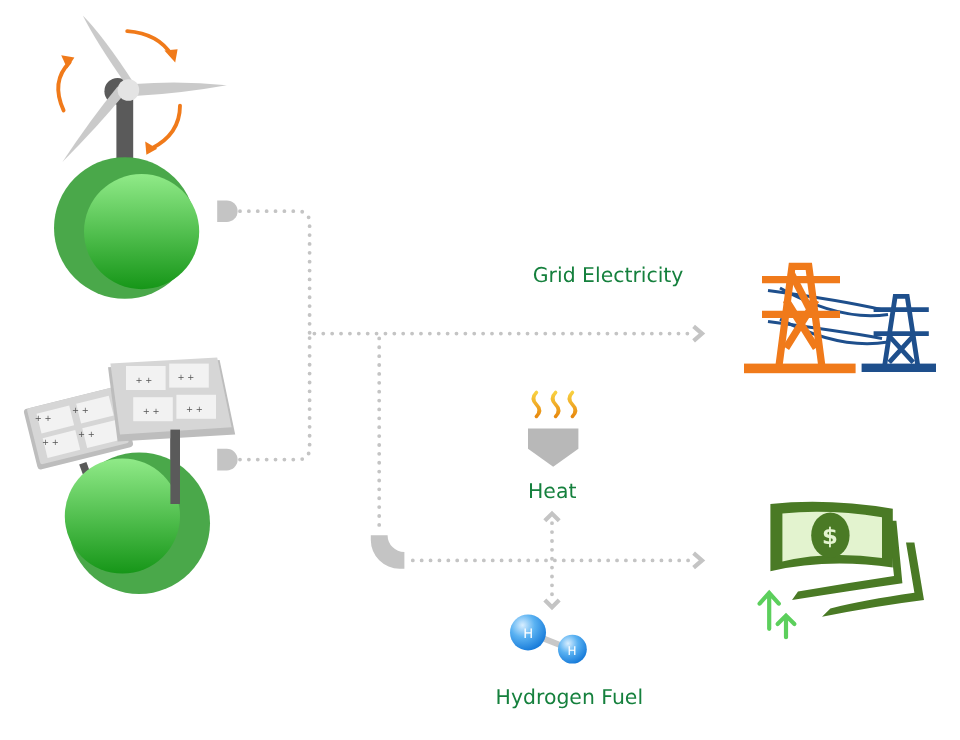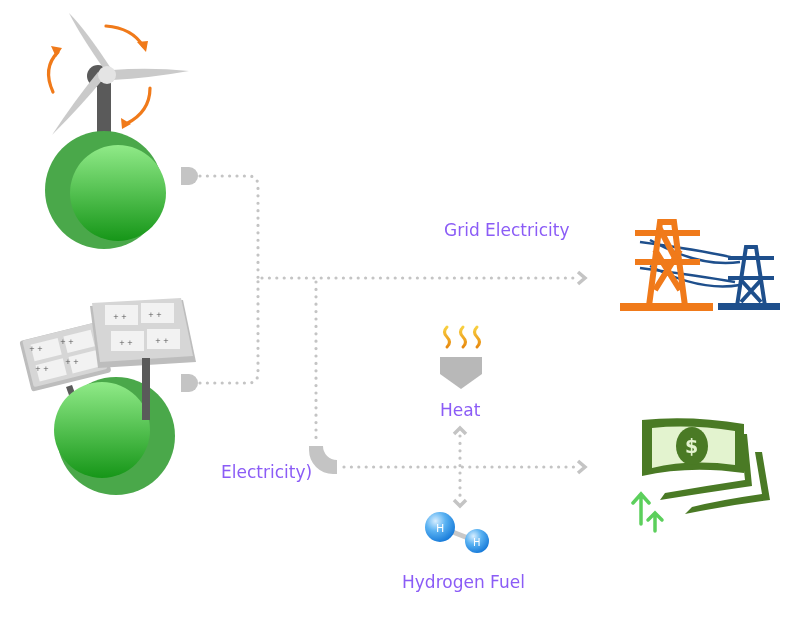--- a/index.html
+++ b/index.html
@@ -1,22 +1,22 @@
 <!DOCTYPE html>
 <html><head>
 <meta charset="utf-8">
 <style>
   html, body { margin: 0; padding: 0; background: #ffffff; }
   body { width: 800px; height: 617px; position: relative; overflow: hidden; font-family: "DejaVu Sans", sans-serif; }
   svg.canvas { position: absolute; left: 0; top: 0; }
-  .label { position: absolute; color: #8b5cf6; font-size: 17px; line-height: 25px; font-family: "DejaVu Sans", sans-serif; }
+  .label { position: absolute; color: #15803d; font-size: 17px; line-height: 25px; font-family: "DejaVu Sans", sans-serif; }
   #lbl-grid { left: 444px; top: 218px; }
   #lbl-heat { left: 440px; top: 398px; text-align: right; }
   #lbl-excess { left: 221px; top: 460px; }
-  #lbl-h2 { left: 402px; top: 570px; }
+  #lbl-h2 { left: 413px; top: 570px; }
   .dot { fill: none; stroke: #c4c4c4; stroke-width: 3.2; stroke-linecap: round; stroke-dasharray: 0 7.4; }
 </style>
 </head>
 <body>
 
 <svg class="canvas" width="800" height="617" viewBox="0 0 800 617">
   <defs>
     <linearGradient id="gBall" x1="0" y1="0" x2="0" y2="1">
       <stop offset="0" stop-color="#90ea88"></stop>
       <stop offset="1" stop-color="#169618"></stop>
@@ -172,15 +172,14 @@
     <path d="M641,524 V494 M633,503 L641,494 L649,503"></path>
     <path d="M655,531 V513 M648,520 L655,513 L662,520"></path>
   </g>
 </svg>
 
 <div class="label" id="lbl-grid">
   <div>Grid Electricity</div>
 </div>
 <div class="label" id="lbl-heat">Heat</div>
 <div class="label" id="lbl-excess">
-  <div>Electricity)</div>
 </div>
 <div class="label" id="lbl-h2">Hydrogen Fuel</div>
 
 </body></html>

